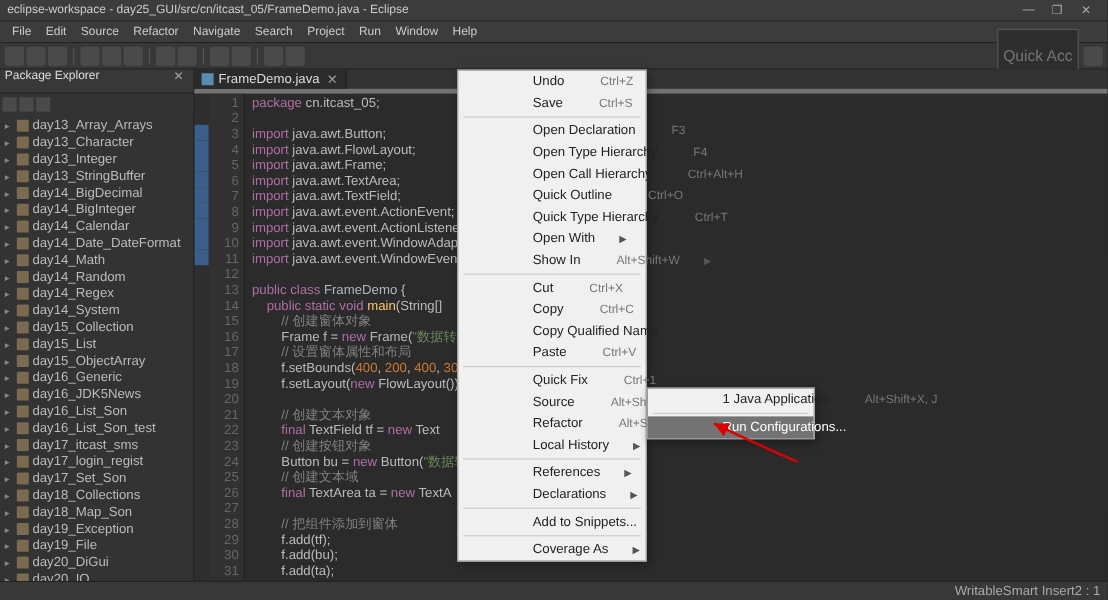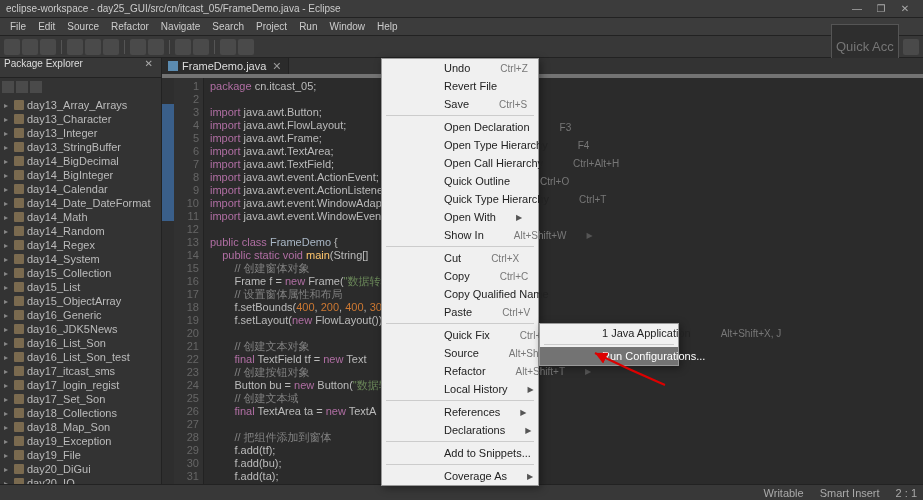--- a/index.html
+++ b/index.html
@@ -43,21 +43,21 @@
 .ctx-menu { position: absolute; background: #f0f0f0; border: 1px solid #999; box-shadow: 2px 2px 8px rgba(0,0,0,.4); font-size: 11px; color: #222; z-index: 100; }
 .ctx-menu .mi { display: flex; align-items: center; height: 18px; padding: 0 20px 0 24px; cursor: pointer; white-space: nowrap; }
 .ctx-menu .mi.sel { background: #737373; color: #fff; }
 .ctx-menu .mi-sep { height: 1px; background: #ccc; margin: 2px 4px; }
 .ctx-menu .mi .lbl { flex: 1; margin-left: 38px; }
 .ctx-menu .mi .sc { color: #777; margin-left: 30px; font-size: 10px; }
 .ctx-menu .mi .arr { margin-left: 20px; color: #555; font-size: 8px; }
 .sub1 { top: 58px; left: 381px; width: 158px; }
 .sub2 { top: 323px; left: 539px; width: 140px; }
 .statusbar { position: absolute; bottom: 0; left: 0; right: 0; height: 16px; background: #383838; display: flex; align-items: center; padding: 0 6px; color: #aaa; font-size: 10px; border-top: 1px solid #222; }
-.statusbar .sp { margin-left: auto; display: flex; gap: 16px; }
+.statusbar .sp { margin-left: auto; display: flex; gap: 0; }
 .arrow-annot { position: absolute; left: 580px; top: 345px; z-index: 200; pointer-events: none; }
 </style>
 </head>
 <body>
 
 <div class="titlebar">
   <span class="title-text">eclipse-workspace - day25_GUI/src/cn/itcast_05/FrameDemo.java - Eclipse</span>
   <span class="win-btn">—</span>
   <span class="win-btn">❐</span>
   <span class="win-btn">✕</span>
@@ -368,23 +368,20 @@
     </div>
   </div>
 </div>
 
 <div class="ctx-menu sub1" id="ctxmenu">
     <div class="mi">
       <span class="lbl">Undo</span>
       <span class="sc">Ctrl+Z</span>
     </div>
     <div class="mi">
-      <span class="lbl">Revert File</span>
-    </div>
-    <div class="mi">
       <span class="lbl">Save</span>
       <span class="sc">Ctrl+S</span>
     </div>
     <div class="mi-sep"></div>
     <div class="mi">
       <span class="lbl">Open Declaration</span>
       <span class="sc">F3</span>
     </div>
     <div class="mi">
       <span class="lbl">Open Type Hierarchy</span>

